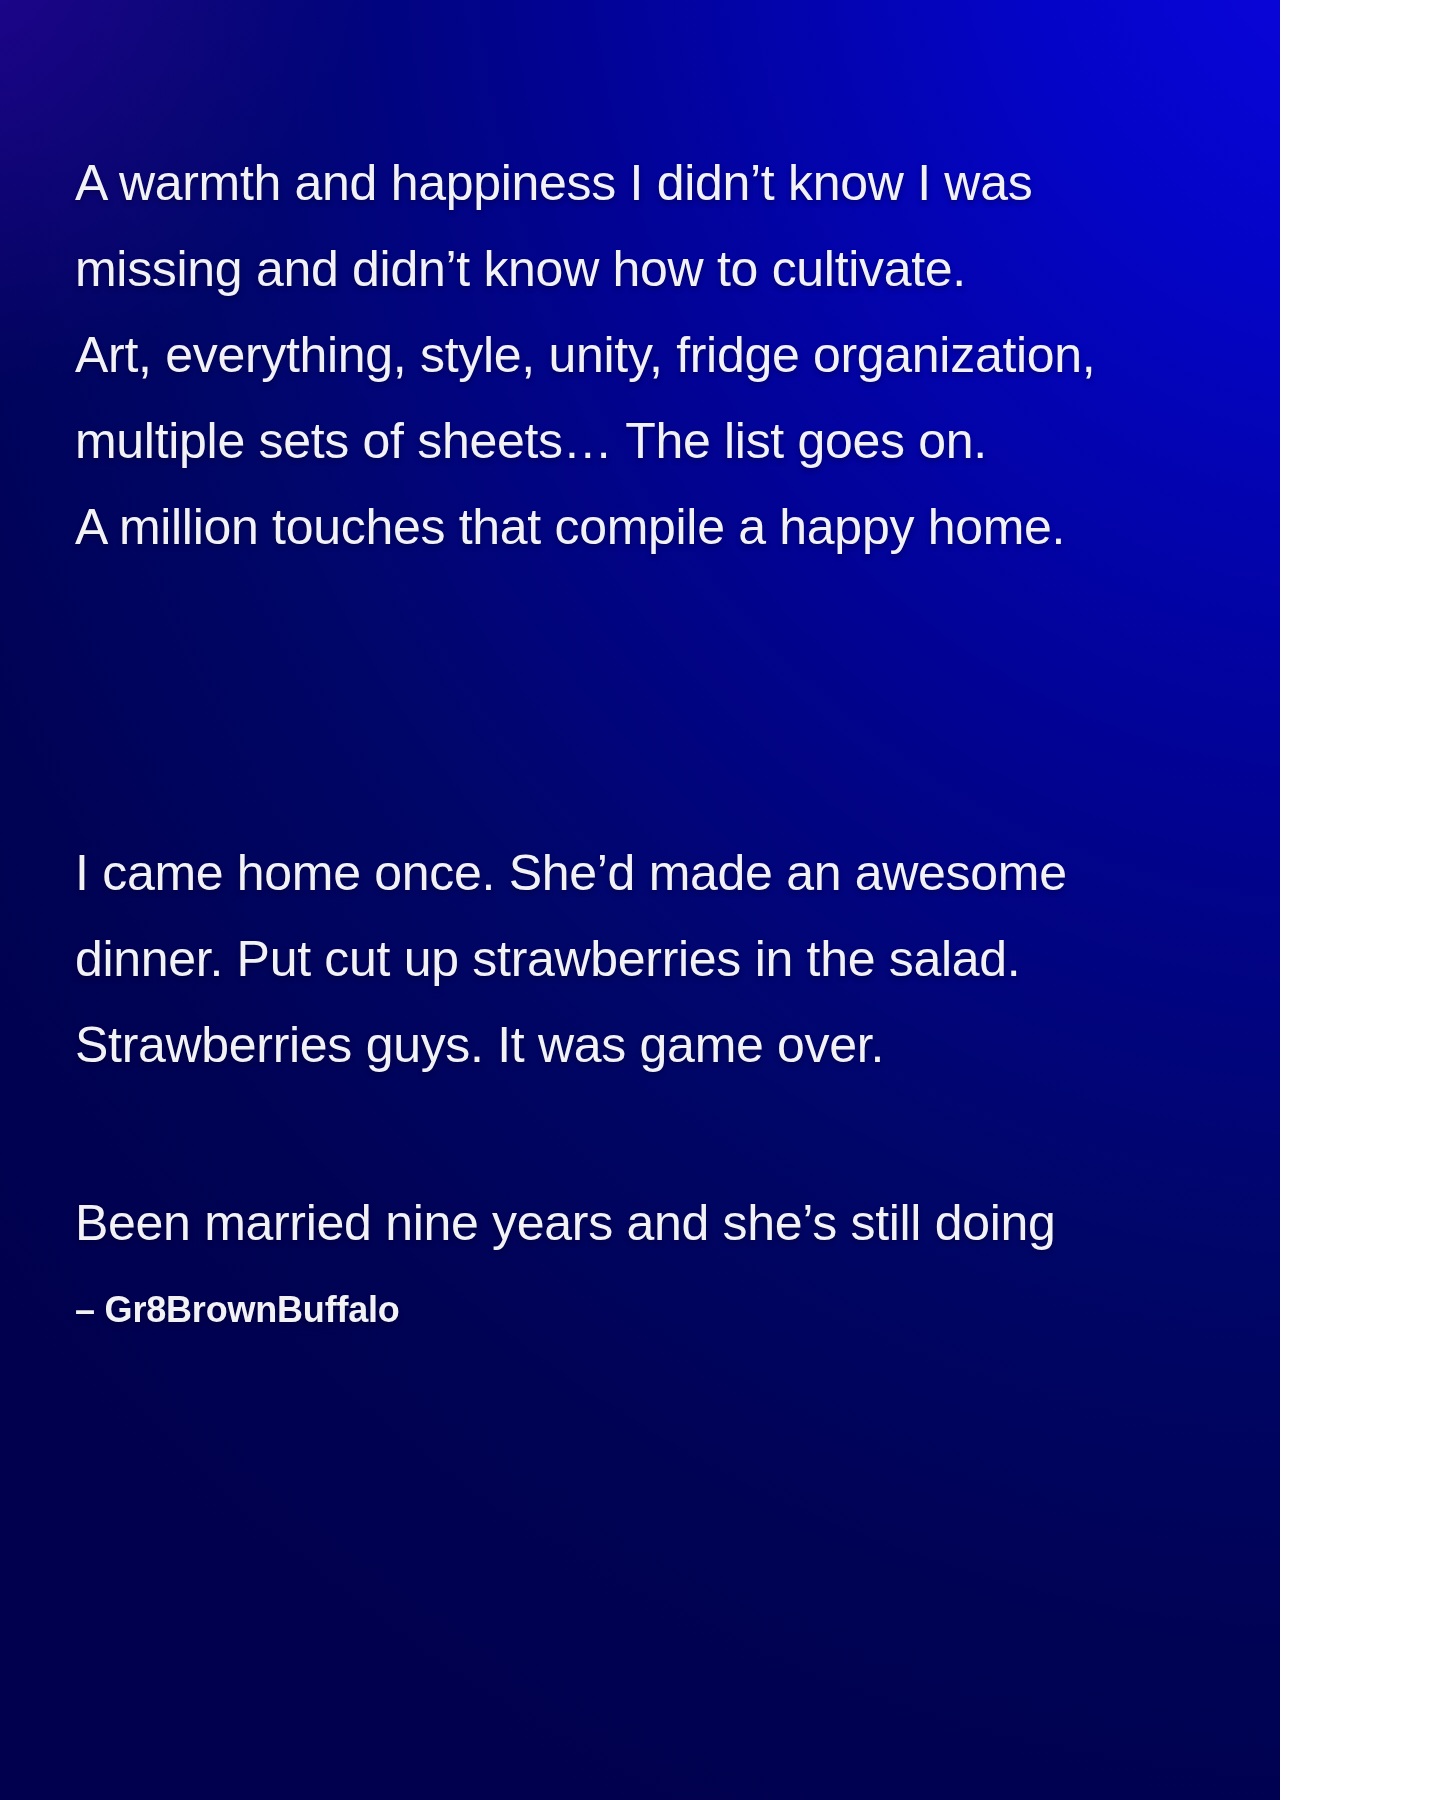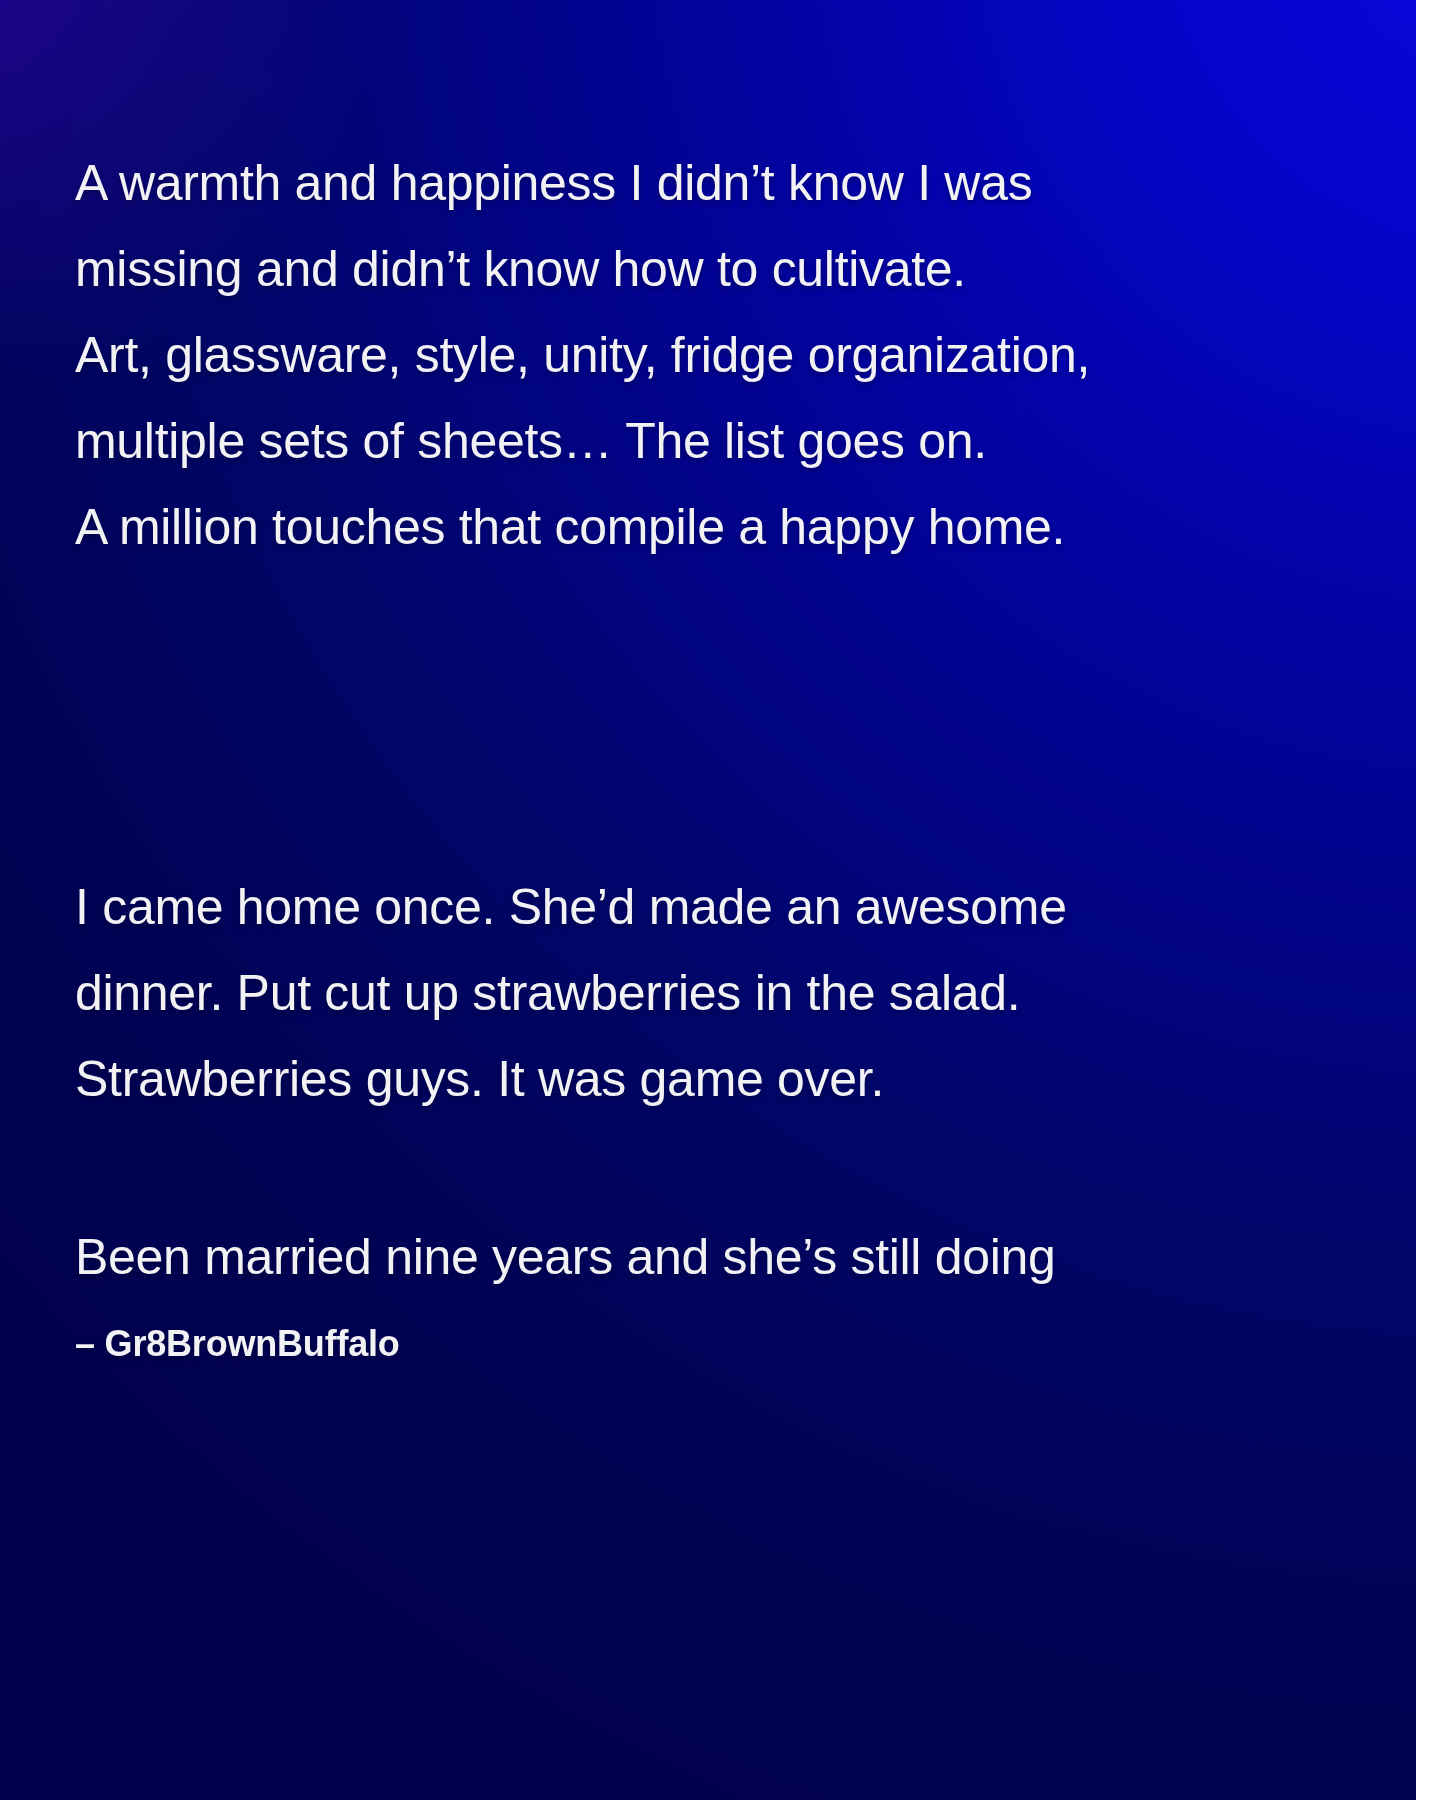--- a/index.html
+++ b/index.html
@@ -7,21 +7,21 @@
     padding: 0;
   }
   body {
     width: 1440px;
     height: 1800px;
     overflow: hidden;
     font-family: "Liberation Sans", "DejaVu Sans", sans-serif;
   }
   .card {
     position: relative;
-    width: 1416px;
+    width: 1280px;
     height: 1800px;
     background-color: #000050;
     background-image:
       radial-gradient(52% 42% at -4% -4%, rgba(40, 5, 155, 0.85) 0%, rgba(40, 5, 155, 0.0) 62%),
       radial-gradient(145% 118% at 106% -6%,
         #0b06e0 0%,
         #0404c8 18%,
         #02038f 45%,
         #000668 65%,
         #000253 84%,
@@ -58,27 +58,27 @@
   }
 </style>
 </head>
 <body>
 
 <div class="card">
 
   <div class="quote-block" style="top: 140px;">
     <div class="quote-line">A warmth and happiness I didn’t know I was</div>
     <div class="quote-line">missing and didn’t know how to cultivate.</div>
-    <div class="quote-line">Art, glassware, style, unity, fridge organization,</div>
+    <div class="quote-line">Art, everything, style, unity, fridge organization,</div>
     <div class="quote-line">multiple sets of sheets… The list goes on.</div>
     <div class="quote-line">A million touches that compile a happy home.</div>
     <div class="attr-gap"></div>
   </div>
 
-  <div class="quote-block" style="top: 864px;">
+  <div class="quote-block" style="top: 830px;">
     <div class="quote-line">I came home once. She’d made an awesome</div>
     <div class="quote-line">dinner. Put cut up strawberries in the salad.</div>
     <div class="quote-line"><span class="em">Strawberries guys.</span><span> It was game over.</span></div>
     <div class="para-gap"></div>
     <div class="quote-line">Been married nine years and she’s still doing</div>
     <div class="attr-gap"></div>
     <div class="attribution">– Gr8BrownBuffalo</div>
   </div>
 
 </div>

